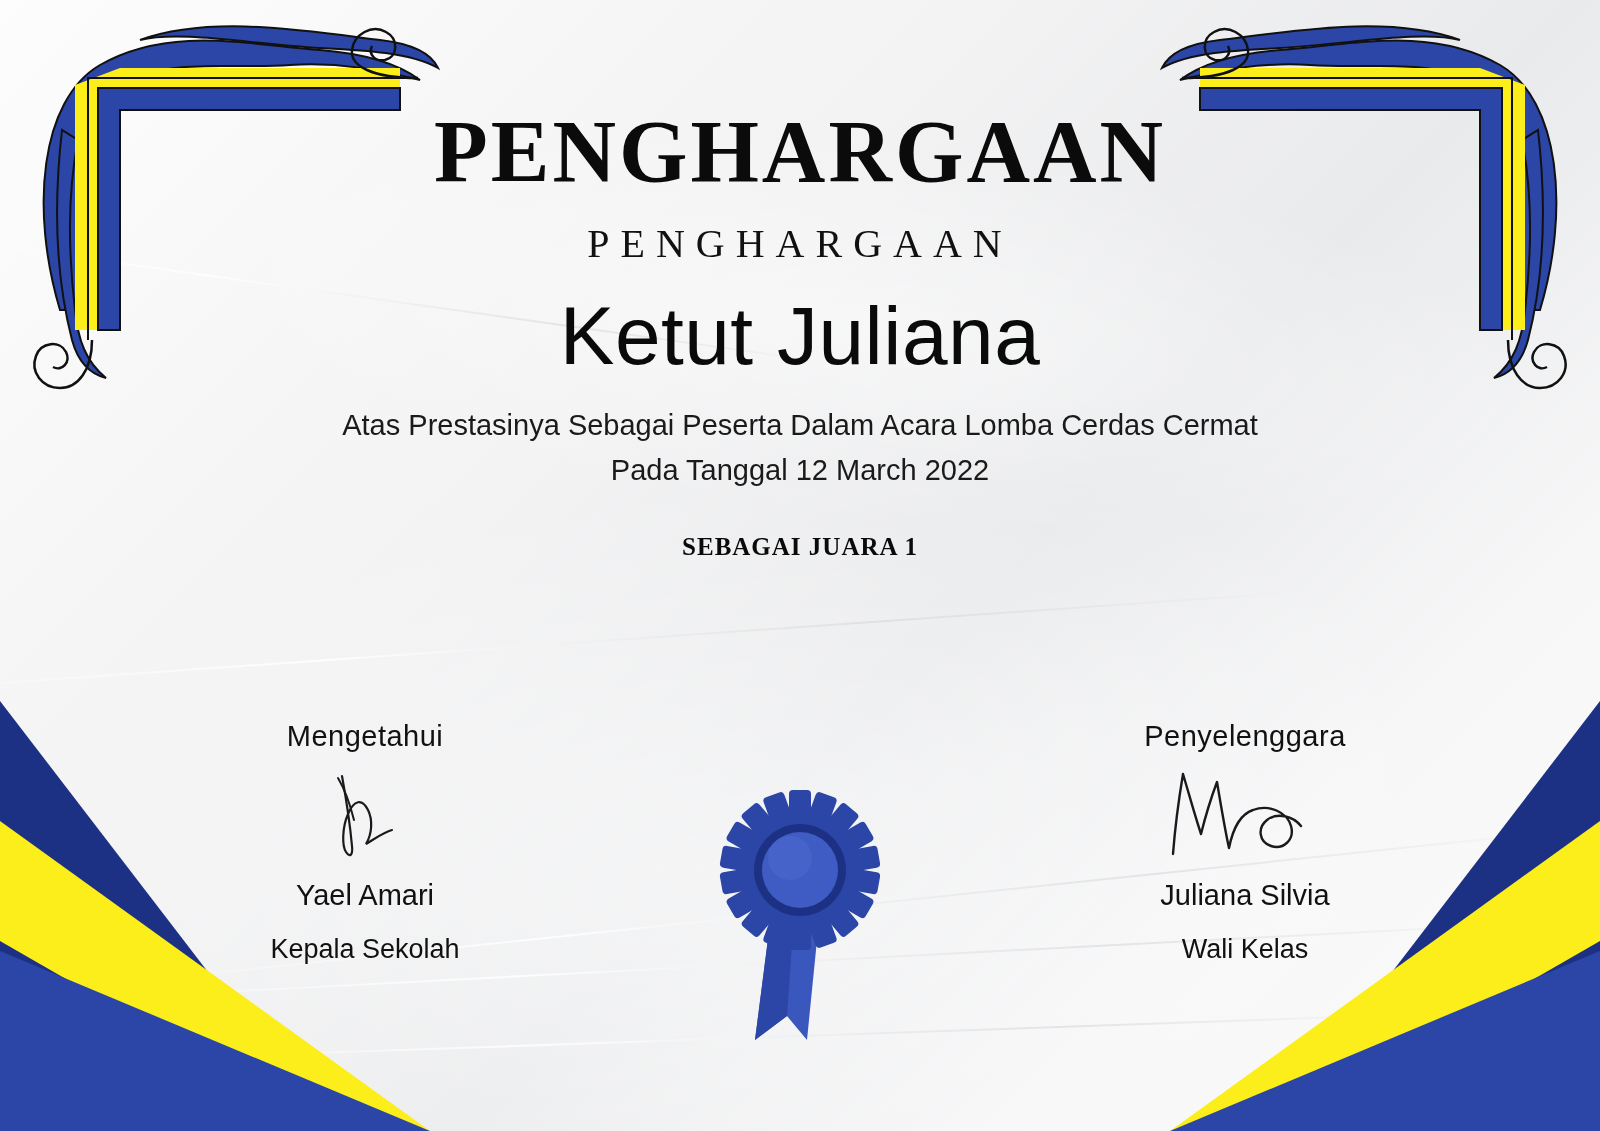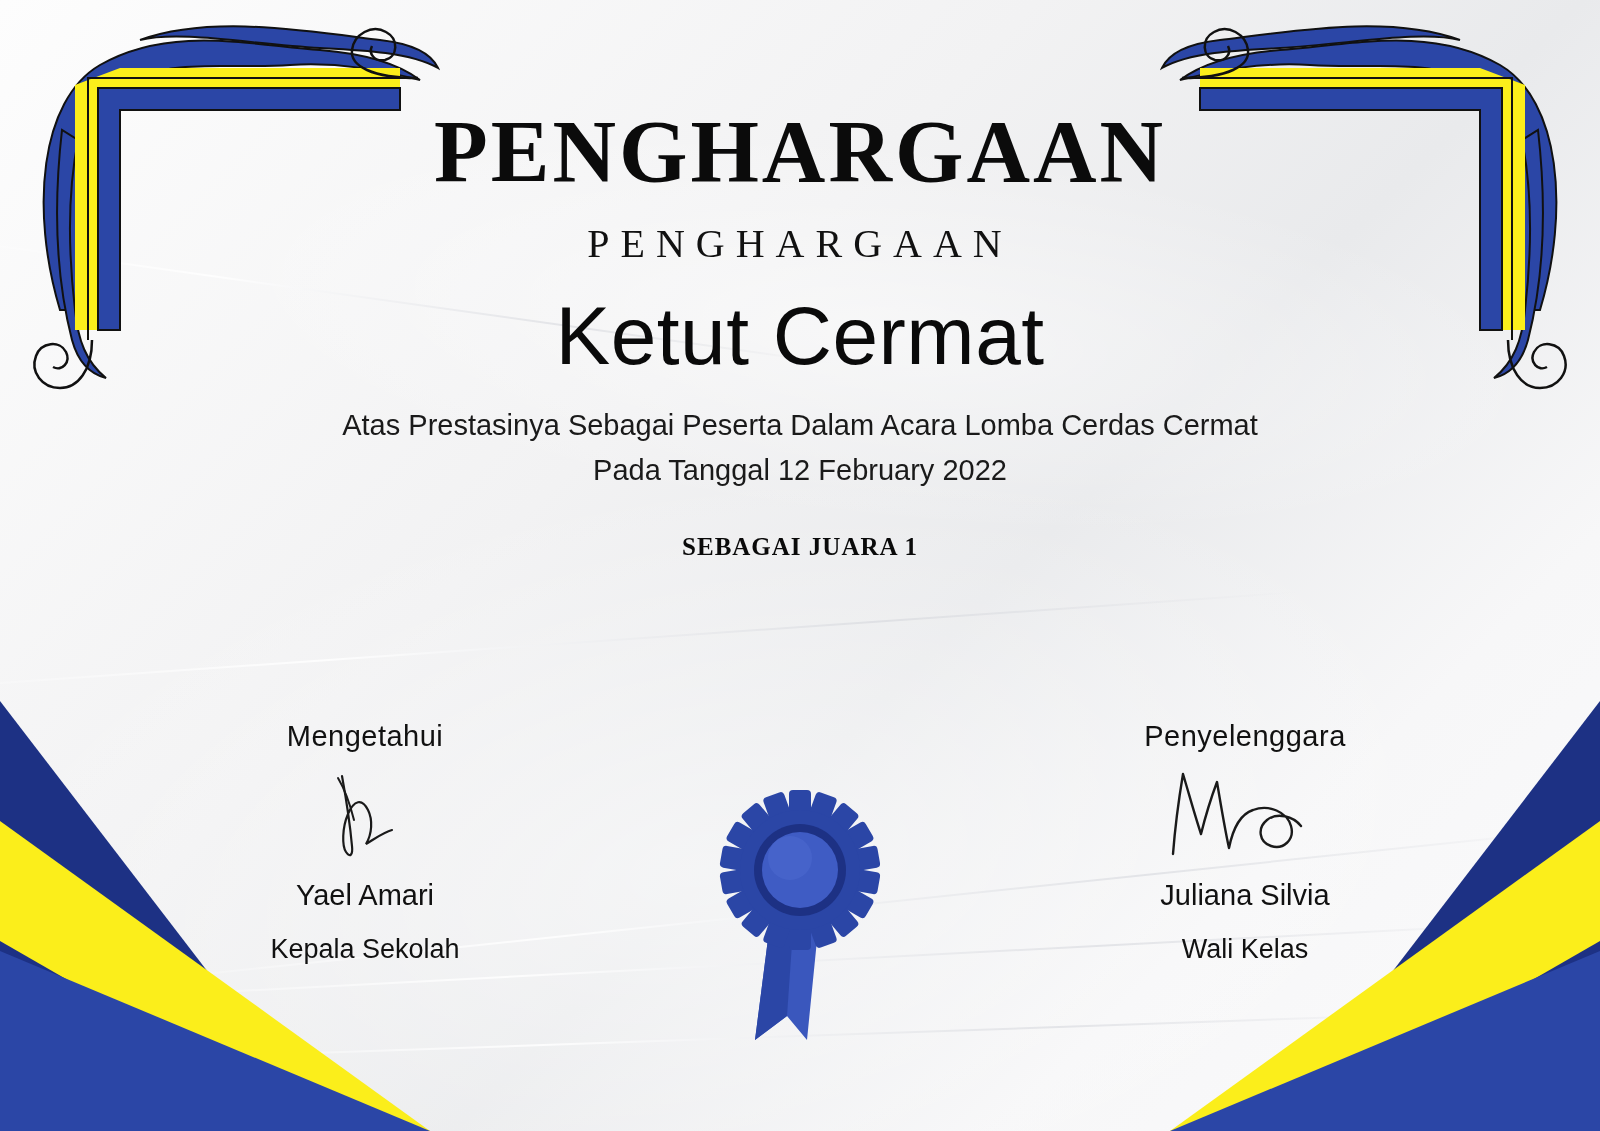--- a/index.html
+++ b/index.html
@@ -218,24 +218,24 @@
     <svg width="430" height="430" viewBox="0 0 430 430" xmlns="http://www.w3.org/2000/svg">
       <polygon points="430,0 100,430 430,430" fill="#1d3184"></polygon>
       <polygon points="430,120 0,430 100,430 430,240" fill="#fbee1b"></polygon>
       <polygon points="430,250 0,430 430,430" fill="#2b46a6"></polygon>
     </svg>
   </div>
 
   <div class="content">
     <div class="title">PENGHARGAAN</div>
     <div class="subtitle">PENGHARGAAN</div>
-    <div class="recipient">Ketut Cermat</div>
+    <div class="recipient">Ketut Juliana</div>
     <div class="reason">
       <div>Atas Prestasinya Sebagai Peserta Dalam Acara Lomba Cerdas Cermat</div>
-      <div>Pada Tanggal 12 February 2022</div>
+      <div>Pada Tanggal 12 March 2022</div>
     </div>
     <div class="award">SEBAGAI JUARA 1</div>
   </div>
 
   <div class="sign-block sign-right">
     <div class="sign-role-top">Penyelenggara</div>
     <div class="sign-mark">
       <svg width="200" height="110" viewBox="0 0 200 110" xmlns="http://www.w3.org/2000/svg">
         <path d="M28 96 C30 70 34 40 38 16 C44 36 50 58 56 76 C60 60 66 40 72 24
                  C76 48 80 72 84 90 C88 70 96 56 108 52 C124 46 142 54 146 68

